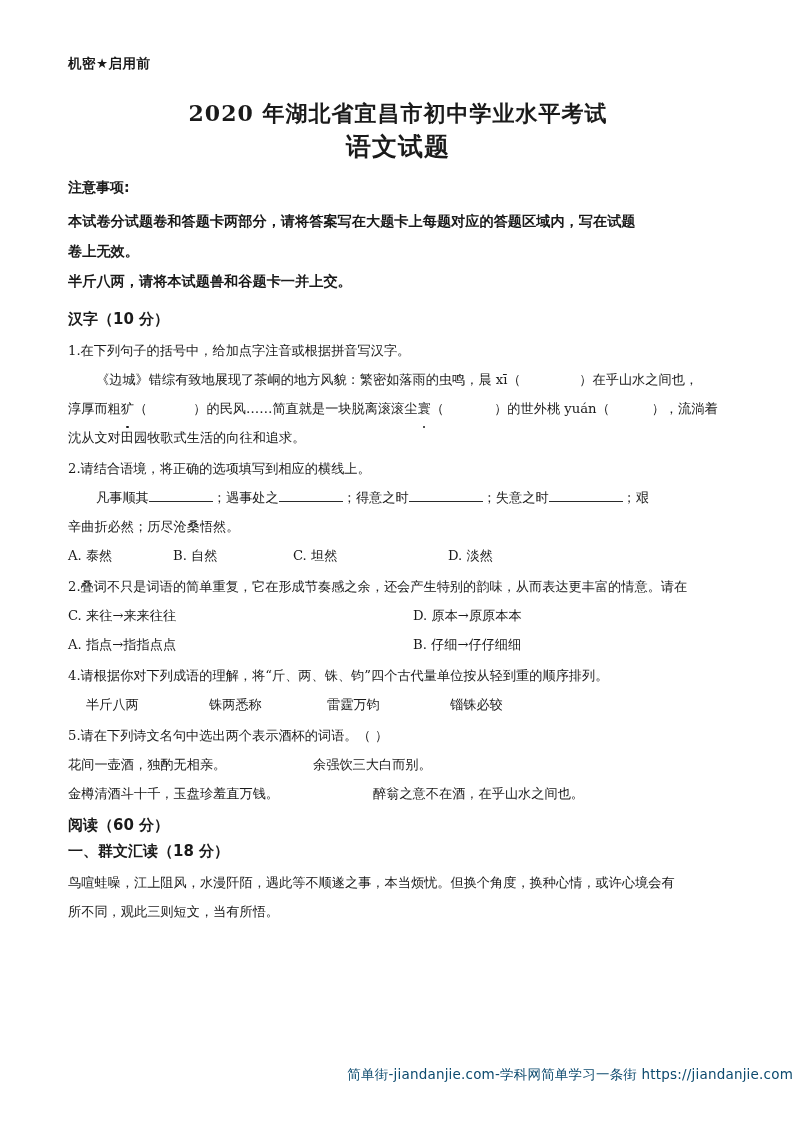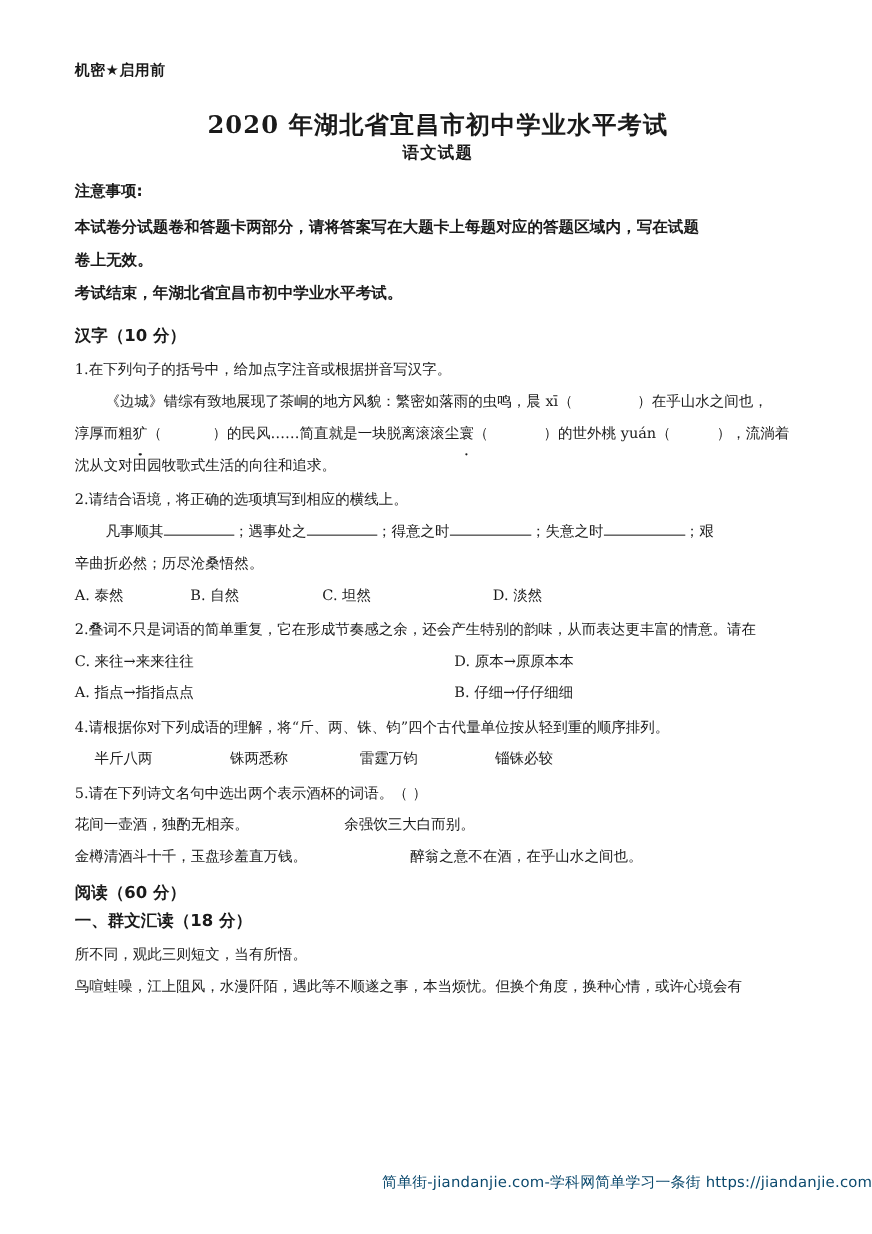--- a/index.html
+++ b/index.html
@@ -37,21 +37,21 @@
     font-family: "DejaVu Serif", "Liberation Serif", serif;
     font-weight: bold;
     font-size: 22px;
     letter-spacing: 1px;
     margin: 0 0 1px 0;
   }
   .doc-subtitle {
     text-align: center;
     font-family: "DejaVu Serif", "Liberation Serif", serif;
     font-weight: bold;
-    font-size: 15px;
+    font-size: 25px;
     letter-spacing: 1px;
     margin: 0 0 16px 0;
   }
   .doc-meta {
     text-align: center;
     font-family: "DejaVu Sans", "Liberation Sans", sans-serif;
     font-weight: bold;
     font-size: 14.5px;
     margin: 0 0 18px 0;
   }
@@ -187,21 +187,21 @@
 <div class="page">
   <div class="content">
 
     <div class="confidential">机密★启用前</div>
     <h1 class="doc-title">2020 年湖北省宜昌市初中学业水平考试</h1>
     <h2 class="doc-subtitle">语文试题</h2>
 
     <div class="notice-head">注意事项:</div>
     <p class="notice-body">本试卷分试题卷和答题卡两部分，请将答案写在大题卡上每题对应的答题区域内，写在试题</p>
     <p class="notice-body">卷上无效。</p>
-    <p class="notice-body last">考试结束，年湖北省宜昌市初中学业水平考试。</p>
+    <p class="notice-body last">半斤八两，请将本试题兽和谷题卡一并上交。</p>
 
     <div class="section-head">汉字（10 分）</div>
 
     <div class="q-block">
       <p class="q-stem">1.在下列句子的括号中，给加点字注音或根据拼音写汉字。</p>
       <p class="q-body indent"><span>《边城》错综有致地展现了茶峒的地方风貌：繁密如落雨的虫鸣，晨 x</span><span>ī</span><span>（</span>&nbsp;&nbsp;&nbsp;&nbsp;&nbsp;&nbsp;&nbsp;&nbsp;&nbsp;&nbsp;&nbsp;&nbsp;&nbsp;&nbsp;<span>）在乎山水之间也，</span></p>
       <p class="q-body"><span>淳厚而粗</span><span class="dotted">犷</span><span>（</span>&nbsp;&nbsp;&nbsp;&nbsp;&nbsp;&nbsp;&nbsp;&nbsp;&nbsp;&nbsp;&nbsp;<span>）的民风……简直就是一块脱离滚滚尘</span><span class="dotted">寰</span><span>（</span>&nbsp;&nbsp;&nbsp;&nbsp;&nbsp;&nbsp;&nbsp;&nbsp;&nbsp;&nbsp;&nbsp;&nbsp;<span>）的世外桃 yuán（</span>&nbsp;&nbsp;&nbsp;&nbsp;&nbsp;&nbsp;&nbsp;&nbsp;&nbsp;&nbsp;<span>），流淌着</span></p>
       <p class="q-body">沈从文对田园牧歌式生活的向往和追求。</p>
     </div>
 
@@ -246,19 +246,19 @@
         <span class="v-right">余强饮三大白而别。</span>
       </div>
       <div class="verse-row">
         <span class="v-left wide">金樽清酒斗十千，玉盘珍羞直万钱。</span>
         <span class="v-right pad">醉翁之意不在酒，在乎山水之间也。</span>
       </div>
     </div>
 
     <div class="section-head">阅读（60 分）</div>
     <div class="subsection-head">一、群文汇读（18 分）</div>
+    <p class="q-body">鸟喧蛙噪，江上阻风，水漫阡陌，遇此等不顺遂之事，本当烦忧。但换个角度，换种心情，或许心境会有</p>
     <p class="q-body">所不同，观此三则短文，当有所悟。</p>
-    <p class="q-body">鸟喧蛙噪，江上阻风，水漫阡陌，遇此等不顺遂之事，本当烦忧。但换个角度，换种心情，或许心境会有</p>
 
   </div>
 
   <div class="footer">简单街-jiandanjie.com-学科网简单学习一条街 https://jiandanjie.com</div>
 </div>
 
 </body></html>

